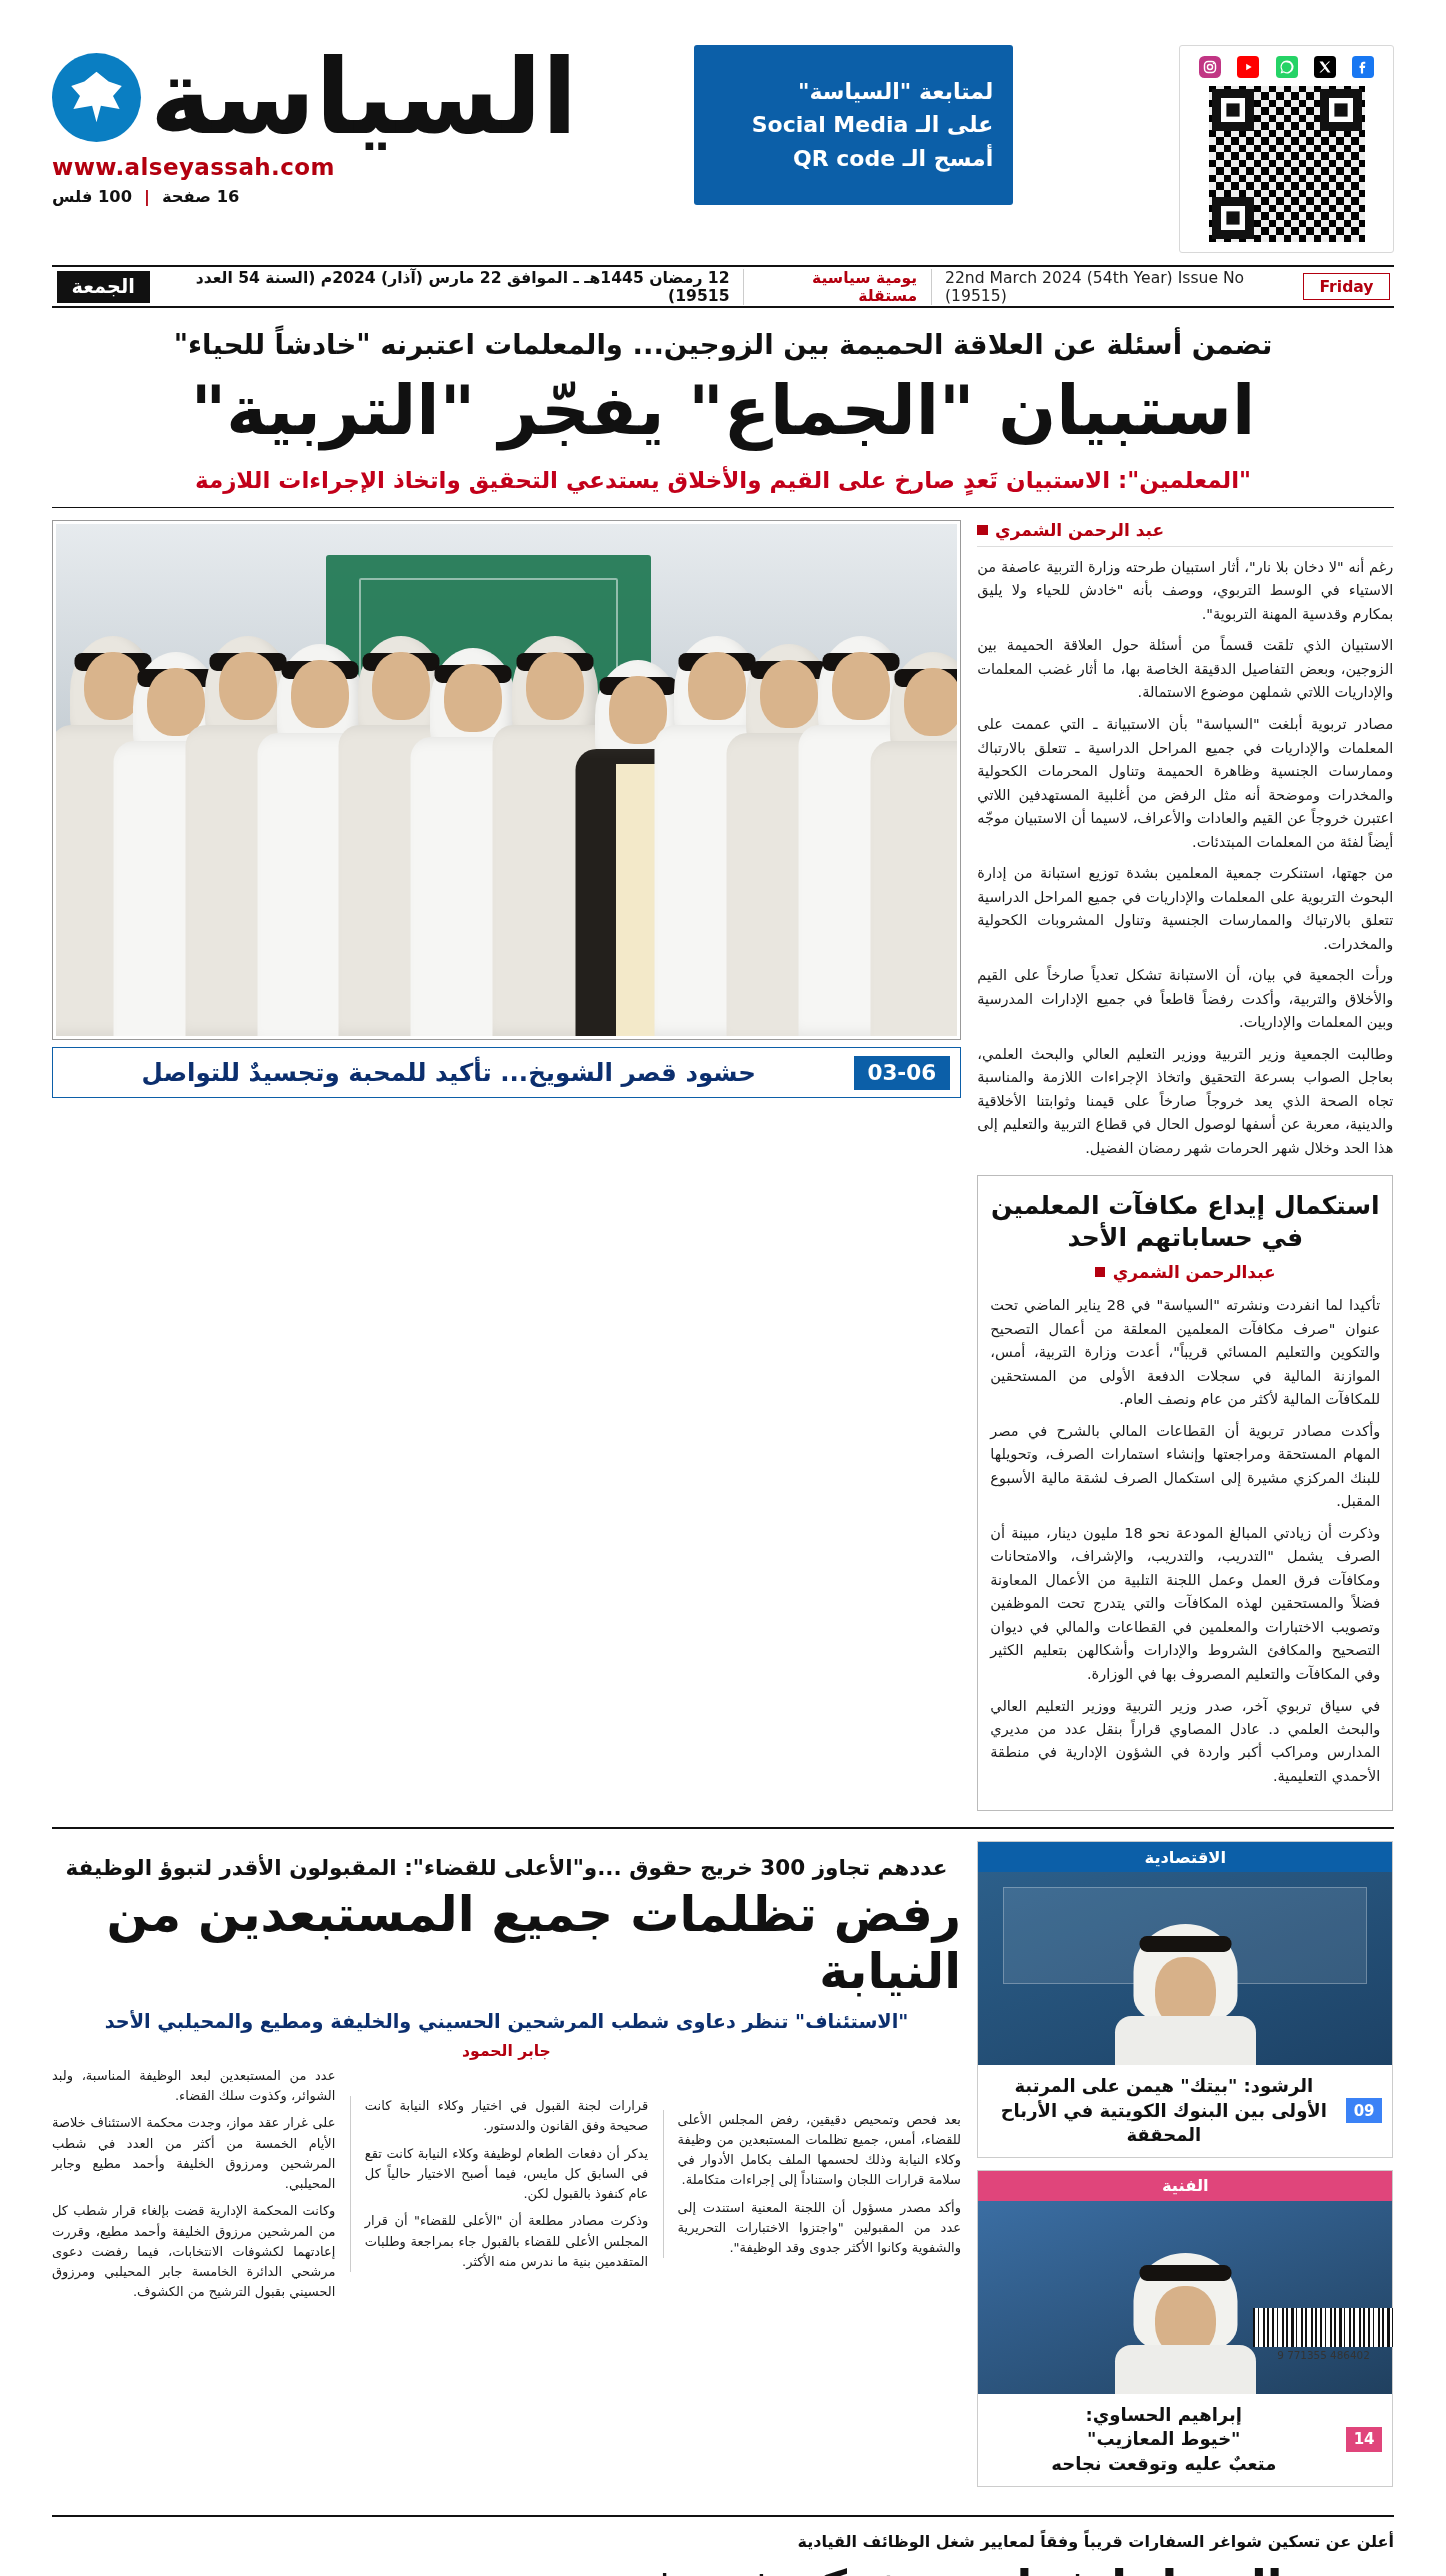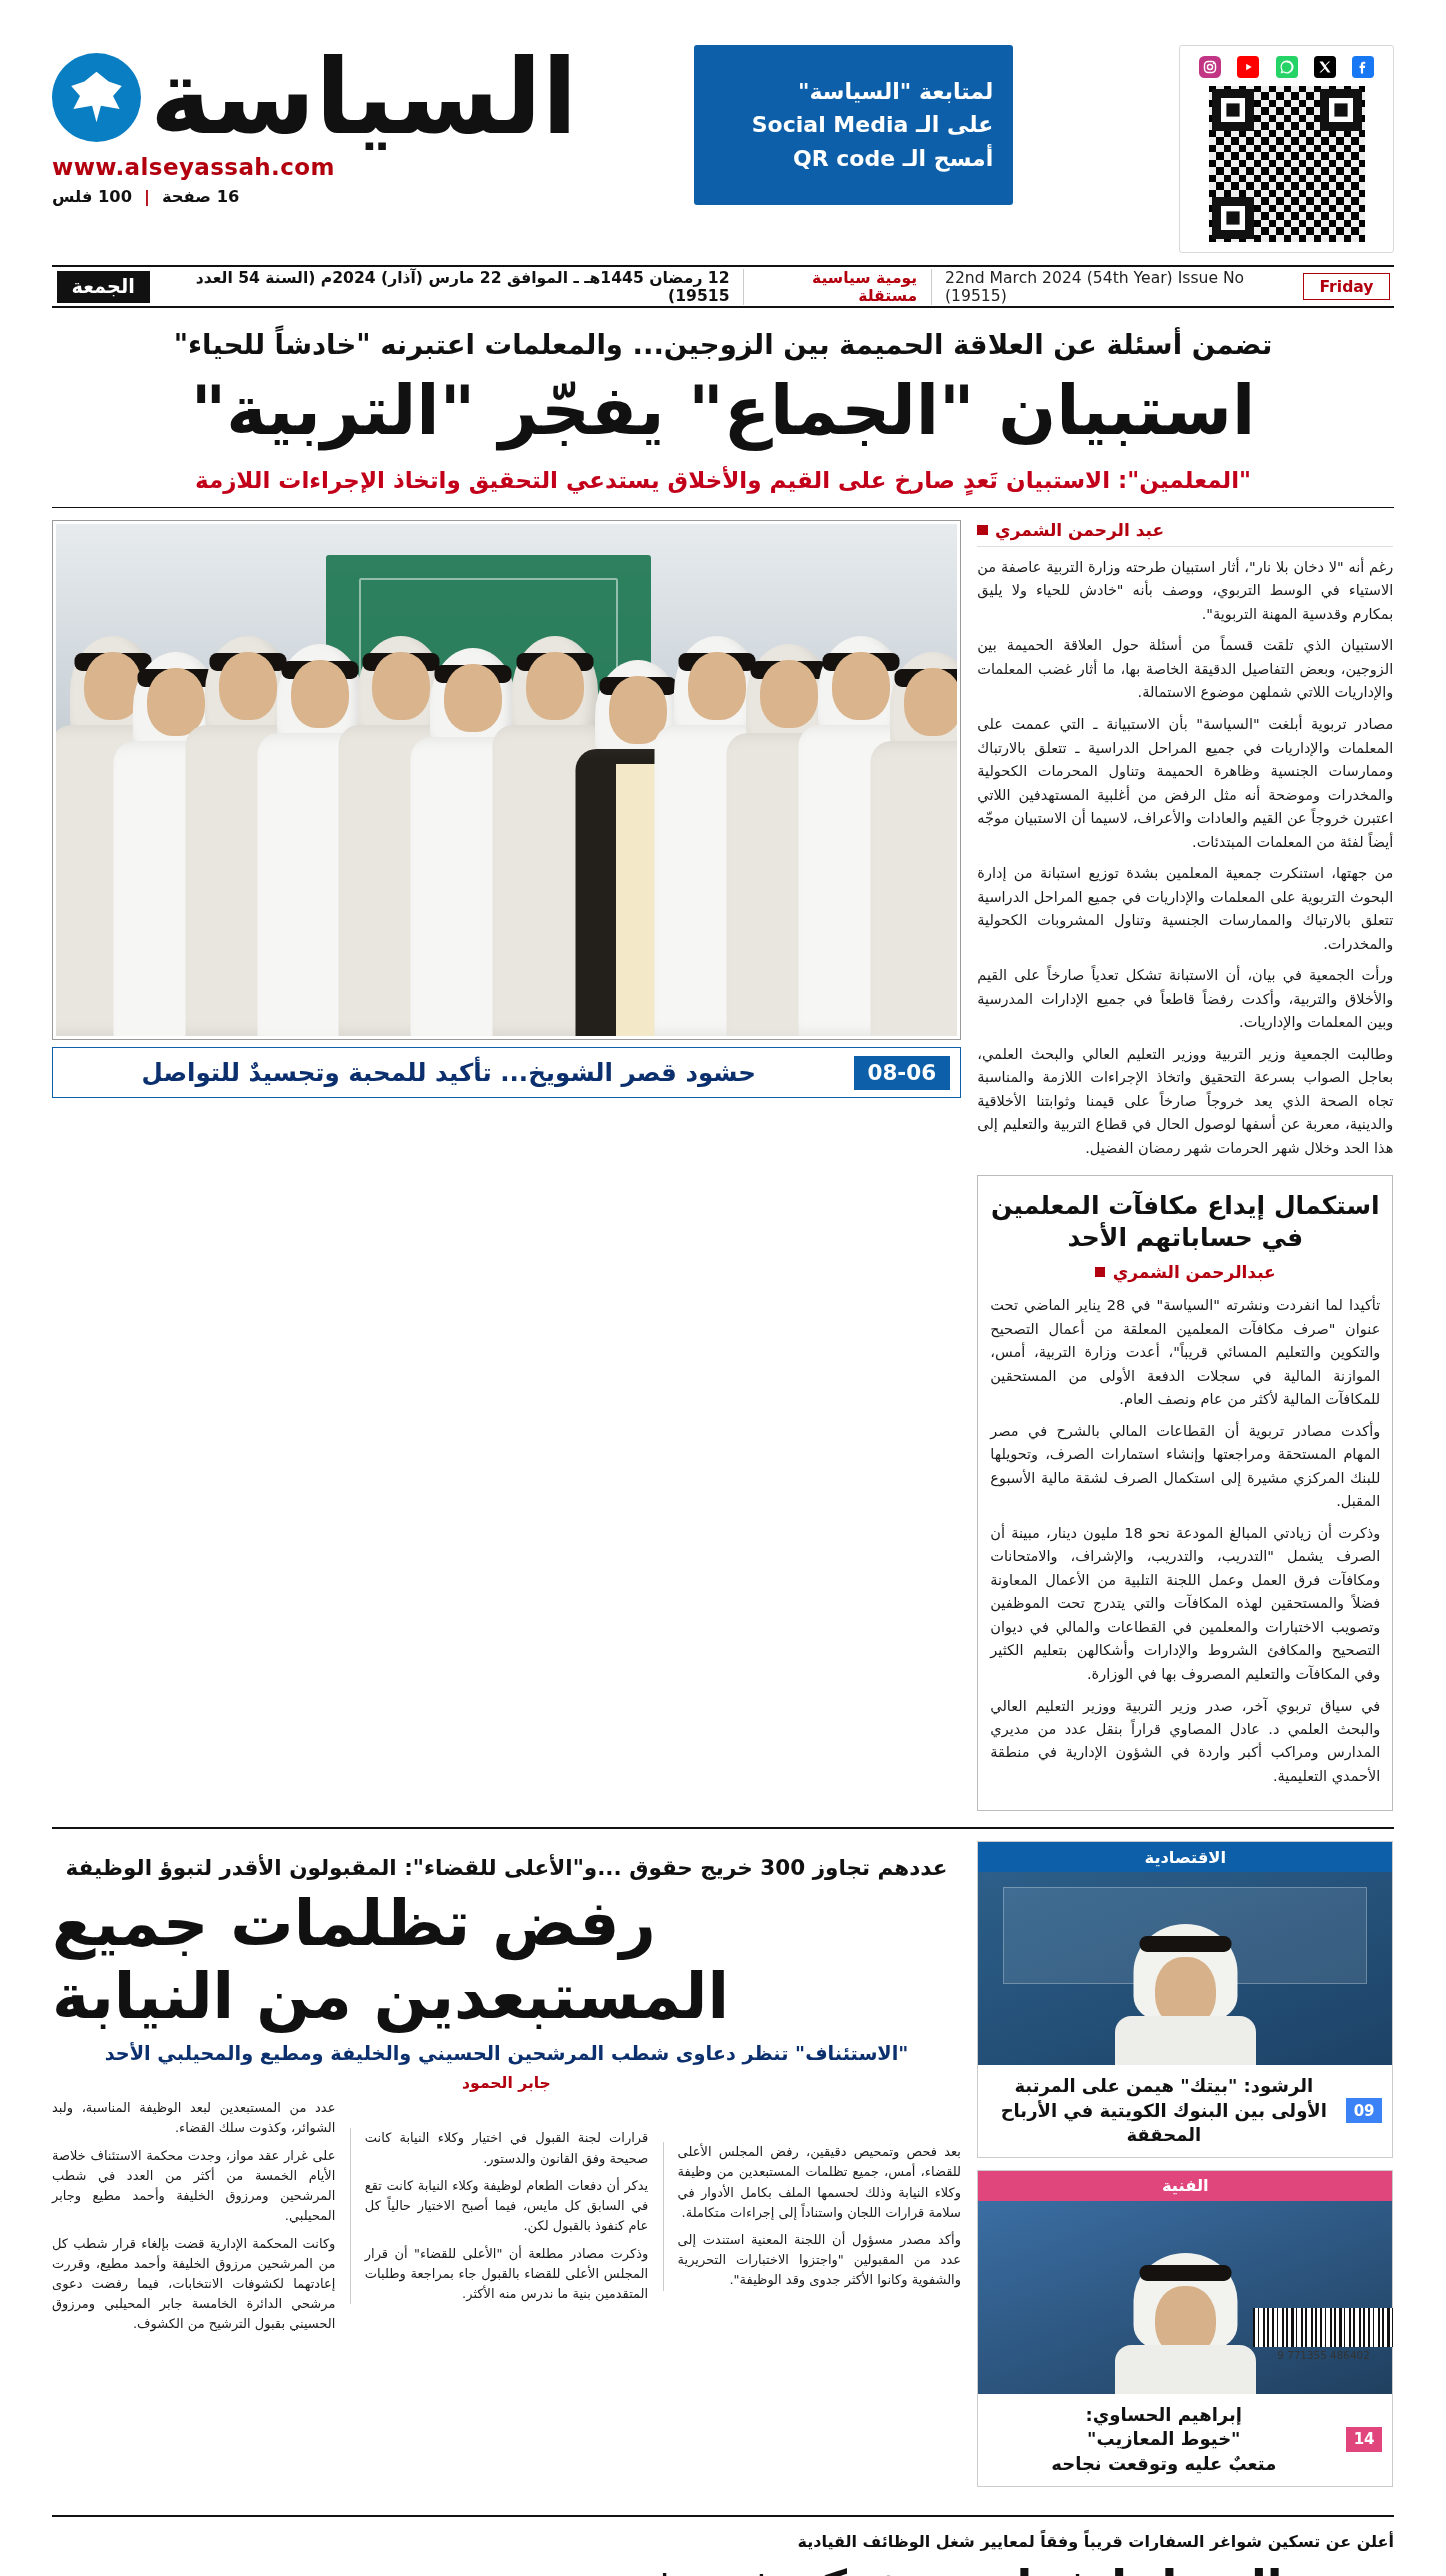--- a/index.html
+++ b/index.html
@@ -339,21 +339,21 @@
     color: #111;
   }
 
   
   .hr-black { border-top: 2.2px solid #111; margin: 16.3px 0 0 0; }
   .story2 { margin-top: 13.4px; }
   .story2-kicker {
     text-align: center; font-size: 21.5px; font-weight: bold; color: #111;
   }
   .story2-head {
-    text-align: left; font-size: 63px; font-weight: bold; color: #111;
+    text-align: right; font-size: 49px; font-weight: bold; color: #111;
     margin-top: 7.4px; line-height: 1.16;
   }
   .story2-sub {
     text-align: center; font-size: 19.3px; font-weight: bold; color: #0c2f6e;
     margin-top: 9px;
   }
   .cols3 {
     display: flex; flex-direction: row-reverse; gap: 15px; margin-top: 6px; align-items: center;
   }
   .cols3 > div { flex: 1; }
@@ -586,21 +586,21 @@
                 <div class="agal"></div>
                 <div class="head"></div>
                 <div class="body"></div>
               </div>
           </div>
         </div>
       </div>
 
       <div class="caption-bar">
         <div class="caption-text">حشود قصر الشويخ... تأكيد للمحبة وتجسيدٌ للتواصل</div>
-        <div class="caption-page">08-06</div>
+        <div class="caption-page">03-06</div>
       </div>
     </div>
 
     <div class="col-right">
       <div class="byline-red">
         <span class="sq"></span>
         <span>عبد الرحمن الشمري</span>
       </div>
       <div class="body-text">
         <p>رغم أنه "لا دخان بلا نار"، أثار استبيان طرحته وزارة التربية عاصفة من الاستياء في الوسط التربوي، ووصف بأنه "خادش للحياء ولا يليق بمكارم وقدسية المهنة التربوية".</p>

